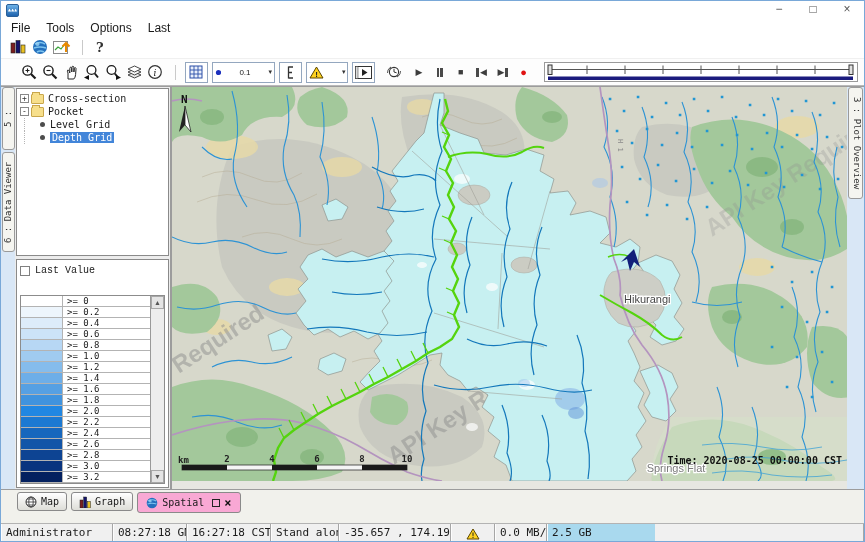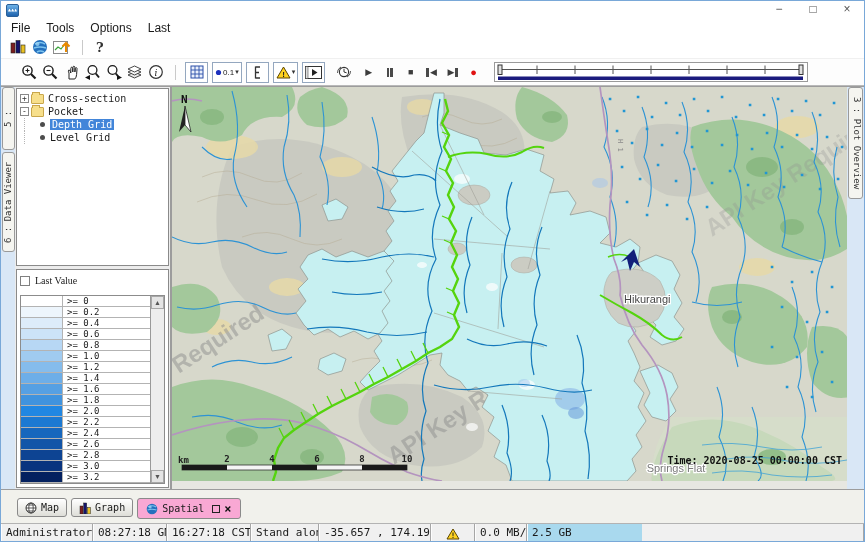--- a/index.html
+++ b/index.html
@@ -15,21 +15,21 @@
 .wbtn{width:34px;text-align:center;color:#555;font-size:12px;line-height:17px}
 
 .menubar{height:17px;display:flex;align-items:center;padding-left:2px;background:#fff}
 .menuitem{padding:0 8px;font-size:12px}
 .toolbar1{height:22px;display:flex;align-items:center;padding-left:6px;background:#fff}
 .tb1i{width:22px;height:18px;display:flex;align-items:center;justify-content:center}
 .sep{width:1px;height:15px;background:#c9c9c9;margin:0 9px}
 .help{font-weight:bold;font-family:"DejaVu Serif",serif;font-size:13px;color:#333;padding:0 4px}
 .toolbar2{height:28px;display:flex;align-items:center;padding-left:18px;background:#fdfdfd;border-top:1px solid #f0f0f0;border-bottom:1px solid #b9b9b9}
 .ticon{width:21px;height:20px;display:flex;align-items:center;justify-content:center}
-.tbx{height:21px;min-width:23px;border:1px solid #94a7bf;background:#fff;display:flex;align-items:center;justify-content:center;margin-right:4px;padding:0 2px;gap:1px}
+.tbx{height:21px;min-width:23px;border:1px solid #94a7bf;background:#fff;display:flex;align-items:center;justify-content:center;margin-right:4px;padding:0 2px;gap:18px}
 .caret{font-size:7px;color:#333;line-height:6px}
 .trn{width:21px;text-align:center;color:#3d3d3d;font-size:9px;display:flex;align-items:center;justify-content:center;gap:1px}
 .bar{width:2.5px;height:9px;background:#4a4a4a}
 .rec{color:#e01212;font-size:11px}
 .timeline{width:314px;height:20px;border:1px solid #9a9a9a;background:#fff;margin:0 6px 0 10px;flex:0 0 auto}
 .tldt{font-size:11px;white-space:nowrap}
 
 .main{display:flex;height:403px;border-top:1px solid #9c9c9c;background:#f0f0f0}
 .lstrip{width:14px;background:#d9e7f6;display:flex;flex-direction:column;align-items:center;padding-top:0}
 .vtabL{writing-mode:vertical-rl;transform:rotate(180deg);font-size:9px;font-family:"DejaVu Sans Mono",monospace;background:#f5f5f0;border:1px solid #9a9a9a;border-radius:3px;padding:4px 0;overflow:hidden;color:#333;margin-bottom:2px;width:13px;text-align:center}
@@ -40,33 +40,33 @@
 .treebox{height:203px;background:#fff;border:1px solid #8a8a8a;margin:1px 1px 0 1px;overflow:hidden;padding:3px 0 0 3px}
 .trow{display:flex;align-items:center;height:13px;font-size:10px;font-family:"DejaVu Sans Mono",monospace;white-space:nowrap}
 .expander{width:9px;height:9px;border:1px solid #888;font-size:8px;line-height:7px;text-align:center;background:#fff;margin-right:2px;color:#333;flex:0 0 auto}
 .folder{width:13px;height:10px;background:#f7df8b;border:1px solid #c9a74b;border-radius:1px;position:relative;margin-right:4px;flex:0 0 auto}
 .folder::before{content:"";position:absolute;top:-3px;left:0;width:6px;height:2px;background:#f7df8b;border:1px solid #c9a74b;border-bottom:none}
 .bullet{width:5px;height:5px;border-radius:50%;background:#4d4d4d;margin:0 5px 0 0;flex:0 0 auto}
 .ind{width:16px;flex:0 0 auto;border-left:1px dotted #b5b5b5;height:100%;margin-left:4px}
 .tsel{background:#4285d9;color:#fff;padding:0 2px}
 .splitter{height:4px}
 .legendbox{flex:1;margin:0 1px 1px 1px;background:#fff;border:1px solid #8a8a8a;display:flex;flex-direction:column;padding:3px}
-.cbrow{display:flex;align-items:center;height:15px;margin-bottom:7px;font-size:10px;font-family:Liberation Serif, serif}
+.cbrow{display:flex;align-items:center;height:15px;margin-bottom:17px;font-size:10px;font-family:Liberation Mono, monospace}
 .cb{width:10px;height:10px;border:1px solid #808080;background:#fff;margin-right:5px;flex:0 0 auto}
 .llist{flex:1;border:1px solid #8c8c8c;display:flex;overflow:hidden}
 .lrows{flex:1;display:flex;flex-direction:column}
 .lr{flex:1;display:flex;border-bottom:1px solid #b3b3b3;min-height:0;background:#fff}
 .lsw{width:42px;border-right:1px solid #b3b3b3;flex:0 0 auto}
 .llab{flex:1;font-size:9px;font-family:"DejaVu Sans Mono",monospace;line-height:10px;padding-left:4px;overflow:hidden;white-space:nowrap}
 .lsb{width:14px;border-left:1px solid #999;background:#ededed;display:flex;flex-direction:column;justify-content:space-between;flex:0 0 auto}
 .sbtn{height:13px;border:1px solid #a8a8a8;background:#e4e4e4;font-size:7px;text-align:center;line-height:12px;color:#555}
 .mapwrap{flex:1;position:relative;background:#e7e7e1;border-left:1px solid #9c9c9c;overflow:hidden}
 svg.map{display:block}
 
-.bottombar{height:37px;background:#f1f1ec;border-top:1px solid #9c9c9c;padding:8px 0 0 16px}
+.bottombar{height:37px;background:#f1f1ec;border-top:1px solid #9c9c9c;padding:2px 0 0 16px}
 .tabbar{display:flex;gap:4px;height:20px;align-items:flex-start}
 .btab{display:flex;align-items:center;gap:4px;padding:2px 7px;border:1px solid #8a8a8a;border-radius:3px;background:linear-gradient(#fff,#deded8);font-size:10px;font-family:"DejaVu Sans Mono",monospace;height:19px}
 .btab.active{background:#f9a8d4;height:21px;padding:2px 8px}
 .sqicon{width:8px;height:8px;border:1.5px solid #222;margin-left:4px}
 .xicon{font-weight:bold;font-size:12px;line-height:10px;color:#111}
 .logsbtn{margin-top:12px;height:15px;padding:0 6px;border:1px solid #8a8a8a;border-radius:2px;background:#f6f6f2;font-size:10px;font-family:"DejaVu Sans Mono",monospace;display:inline-flex;align-items:center}
 
 .statusbar{height:18px;display:flex;background:#f0f0f0;border-top:1px solid #b3b3b3;font-family:"DejaVu Sans Mono",monospace;font-size:11px;align-items:stretch;position:absolute;left:0;right:0;bottom:0}
 .scell{border-right:1px solid #a6a6a6;border-left:1px solid #fdfdfd;padding:2px 4px 0 4px;white-space:nowrap;overflow:hidden;flex:0 0 auto}
 .memcell{position:relative;flex:1 1 auto}
@@ -263,26 +263,26 @@
         <span>Cross-section</span>
       </div>
       <div class="trow">
         <span class="expander">-</span>
         <span class="folder"></span>
         <span>Pocket</span>
       </div>
       <div class="trow">
         <span class="ind"></span>
           <span class="bullet"></span>
-        <span class="tsel">Depth Grid</span>
+        <span>Level Grid</span>
       </div>
       <div class="trow">
         <span class="ind"></span>
           <span class="bullet"></span>
-        <span>Level Grid</span>
+        <span class="tsel">Depth Grid</span>
       </div>
     </div>
     <div class="splitter"></div>
     <div class="legendbox">
       <div class="cbrow">
         <span class="cb"></span>
         <span>Last Value</span>
       </div>
       <div class="llist">
         <div class="lrows">
@@ -582,21 +582,21 @@
         </svg>
       <span>Spatial</span>
       <span class="sqicon"></span>
       <span class="xicon">×</span>
     </span>
   </div>
   <span class="logsbtn">Logs</span>
 </div>
 
 <div class="statusbar">
-  <span class="scell" style="width:92px">Administrator</span>
+  <span class="scell" style="width:112px">Administrator</span>
   <span class="scell" style="width:74px">08:27:18 GMT</span>
   <span class="scell" style="width:84px">16:27:18 CST</span>
   <span class="scell" style="width:68px">Stand alone</span>
   <span class="scell" style="width:112px">-35.657 , 174.199</span>
   <span class="scell warncell" style="width:44px">
     <svg width="14" height="12">
         <polygon points="7,1 13,11 1,11" fill="#ffd21e" stroke="#5a4500"></polygon>
         <text x="7" y="9.8" text-anchor="middle" font-size="7.5" font-weight="bold" fill="#222">!</text>
       </svg>
   </span>

